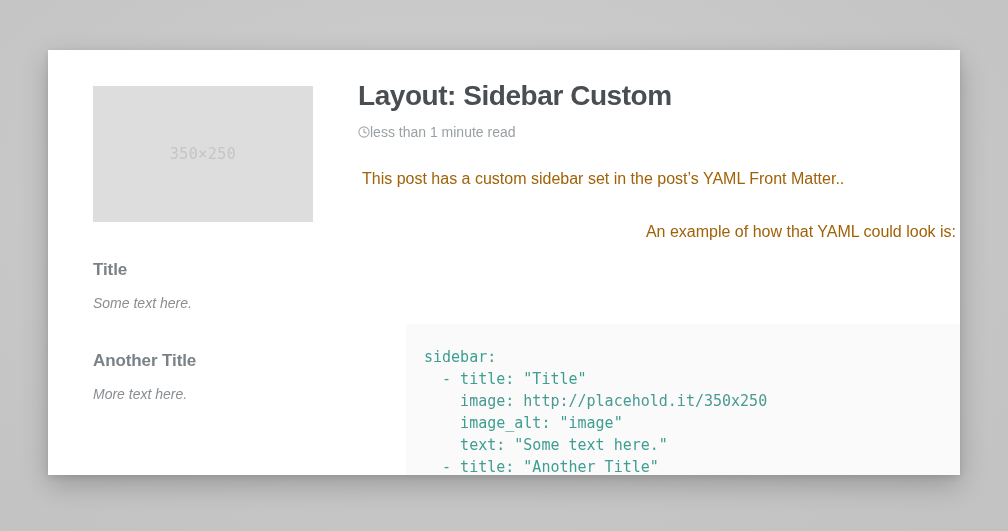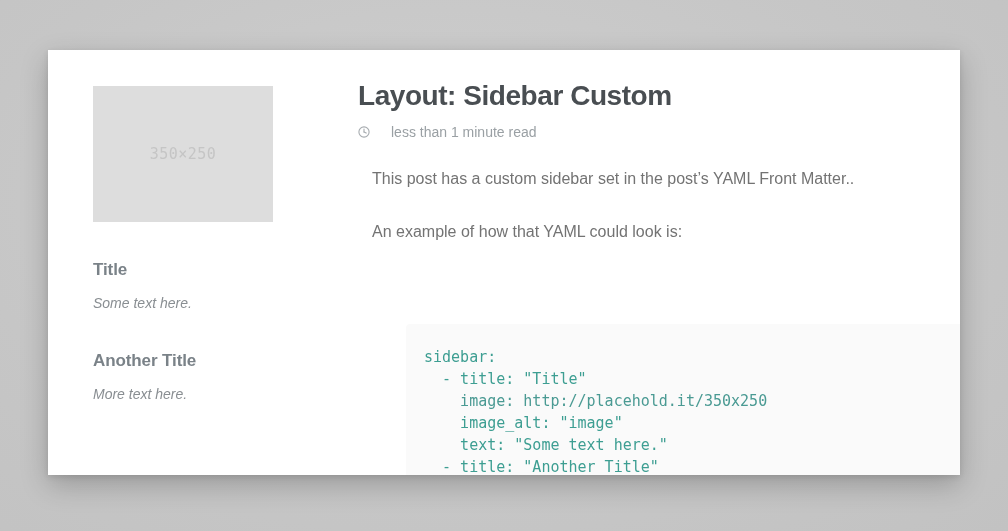--- a/index.html
+++ b/index.html
@@ -41,21 +41,21 @@
 
   
   .sidebar {
     position: absolute;
     left: 45px;
     top: 36px;
     width: 192px;
   }
 
   .author-image {
-    width: 180px;
+    width: 220px;
     height: 136px;
     background: #dddddd;
     display: flex;
     align-items: center;
     justify-content: center;
     margin-bottom: 38px;
   }
   .author-image-label {
     font-family: "DejaVu Sans Mono", monospace;
     font-size: 15px;
@@ -96,42 +96,42 @@
     font-weight: bold;
     color: #494e52;
     margin: 0;
     letter-spacing: -0.45px;
     line-height: 1.15;
   }
 
   .page-meta {
     display: flex;
     align-items: center;
-    gap: 21px;
+    gap: 0;
     margin-top: 12px;
     font-size: 14px;
     color: #9aa0a4;
   }
   .clock-icon {
     display: inline-block;
     width: 12px;
     height: 12px;
     position: relative;
     top: 0px;
   }
   .clock-icon svg { display: block; }
 
   .body-para {
     font-size: 16px;
-    color: #737373;
-    margin: 14px;
+    color: #a16207;
+    margin: 4px;
     line-height: 1.55;
   }
   .body-para.first { margin-top: 27px; }
-  .body-para.second { margin-top: 28px; }
+  .body-para.second { margin-top: 28px; text-align: right; }
 
   
   .code-block {
     position: absolute;
     left: 48px;
     top: 231px;
     width: 760px;
     background: #fafafa;
     border-radius: 4px;
     padding: 22px 0 22px 18px;

